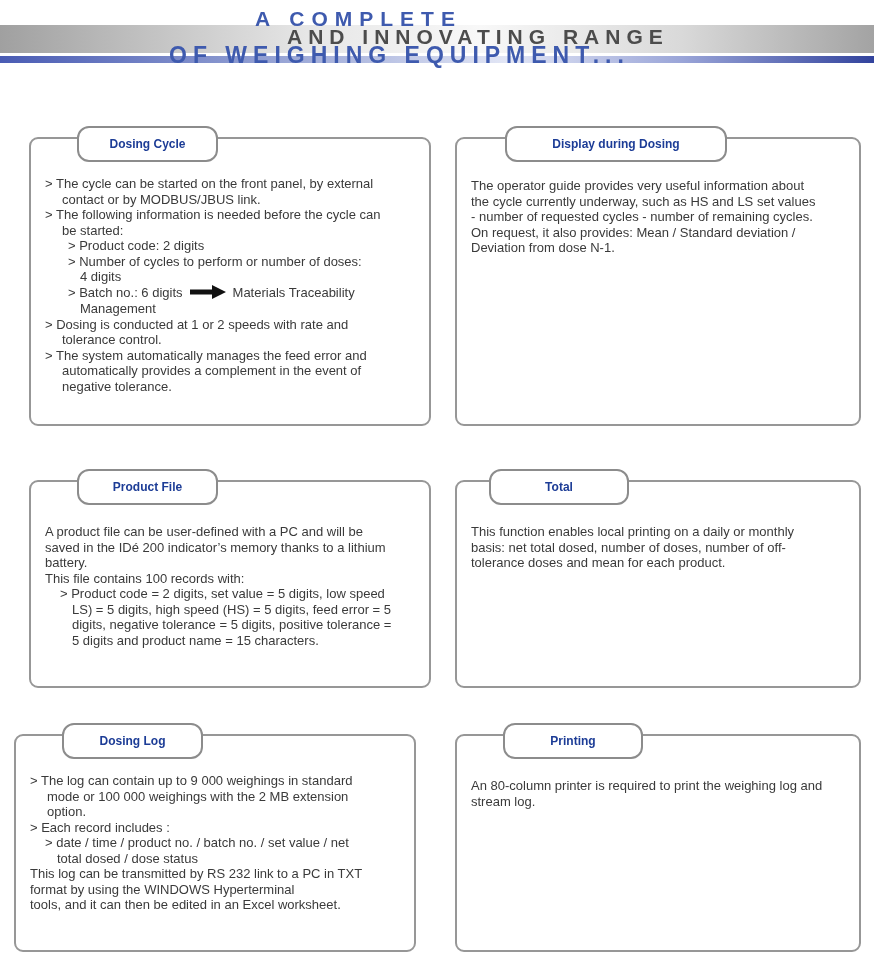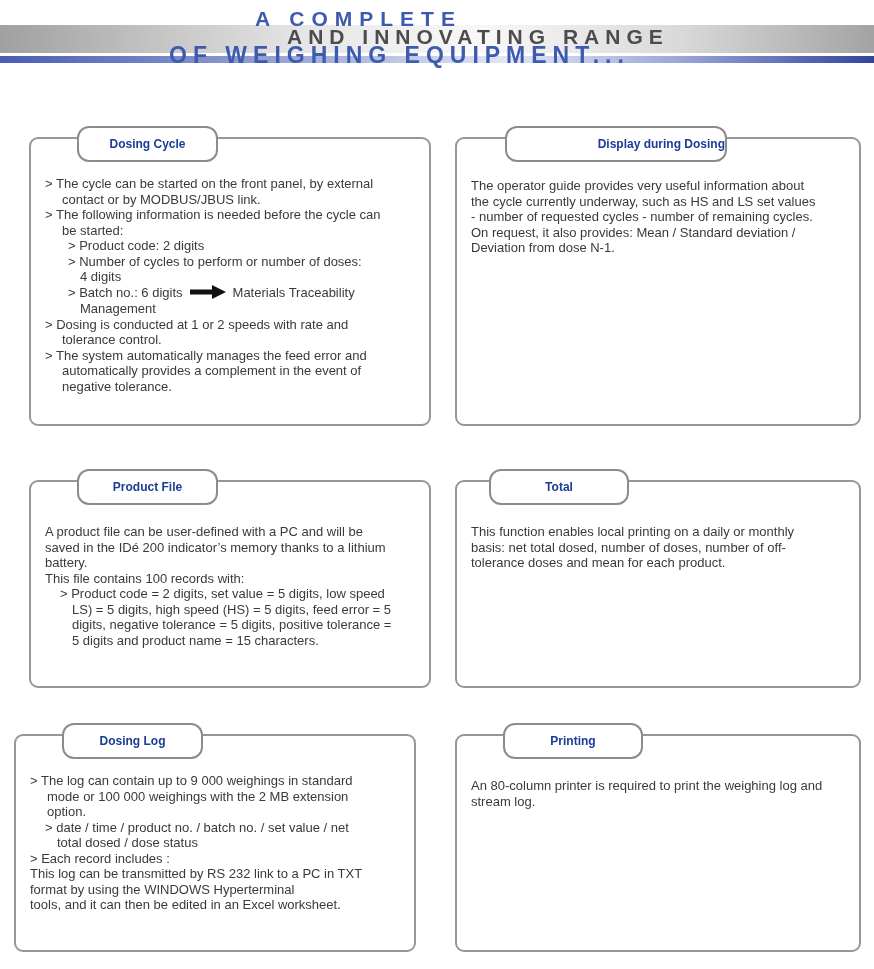--- a/index.html
+++ b/index.html
@@ -82,21 +82,21 @@
       </div>
       <div class="item lvl1"><span class="txt">&gt; Dosing is conducted at 1 or 2 speeds with rate and
 tolerance control.</span></div>
       <div class="item lvl1"><span class="txt">&gt; The system automatically manages the feed error and
 automatically provides a complement in the event of
 negative tolerance.</span></div>
     </div>
   </section>
 
   <section class="panel" style="left:455px; top:137px; width:402px; height:285px;">
-    <div class="tab" style="left:48px; width:222px;justify-content:flex-end;">
+    <div class="tab" style="left:48px; width:222px;">
       <span>Display during Dosing</span>
     </div>
     <div class="content" style="padding-top:39px;">
       <p class="para"><span class="txt">The operator guide provides very useful information about
 the cycle currently underway, such as HS and LS set values
 - number of requested cycles - number of remaining cycles.
 On request, it also provides: Mean / Standard deviation /
 Deviation from dose N-1.</span></p>
     </div>
   </section>
@@ -129,23 +129,23 @@
   </section>
 
   <section class="panel" style="left:14px; top:734px; width:398px; height:214px;">
     <div class="tab" style="left:46px; width:141px;">
       <span>Dosing Log</span>
     </div>
     <div class="content">
       <div class="item lvl1"><span class="txt">&gt; The log can contain up to 9 000 weighings in standard
 mode or 100 000 weighings with the 2 MB extension
 option.</span></div>
+      <div class="item lvl1"><span class="txt">&gt; Each record includes :</span></div>
       <div class="item lvl2b"><span class="txt">&gt; date / time / product no. / batch no. / set value / net
 total dosed / dose status</span></div>
-      <div class="item lvl1"><span class="txt">&gt; Each record includes :</span></div>
       <div class="para"><span class="txt">This log can be transmitted by RS 232 link to a PC in TXT
 format by using the WINDOWS Hyperterminal
 tools, and it can then be edited in an Excel worksheet.</span></div>
     </div>
   </section>
 
   <section class="panel" style="left:455px; top:734px; width:402px; height:214px;">
     <div class="tab" style="left:46px; width:140px;">
       <span>Printing</span>
     </div>

